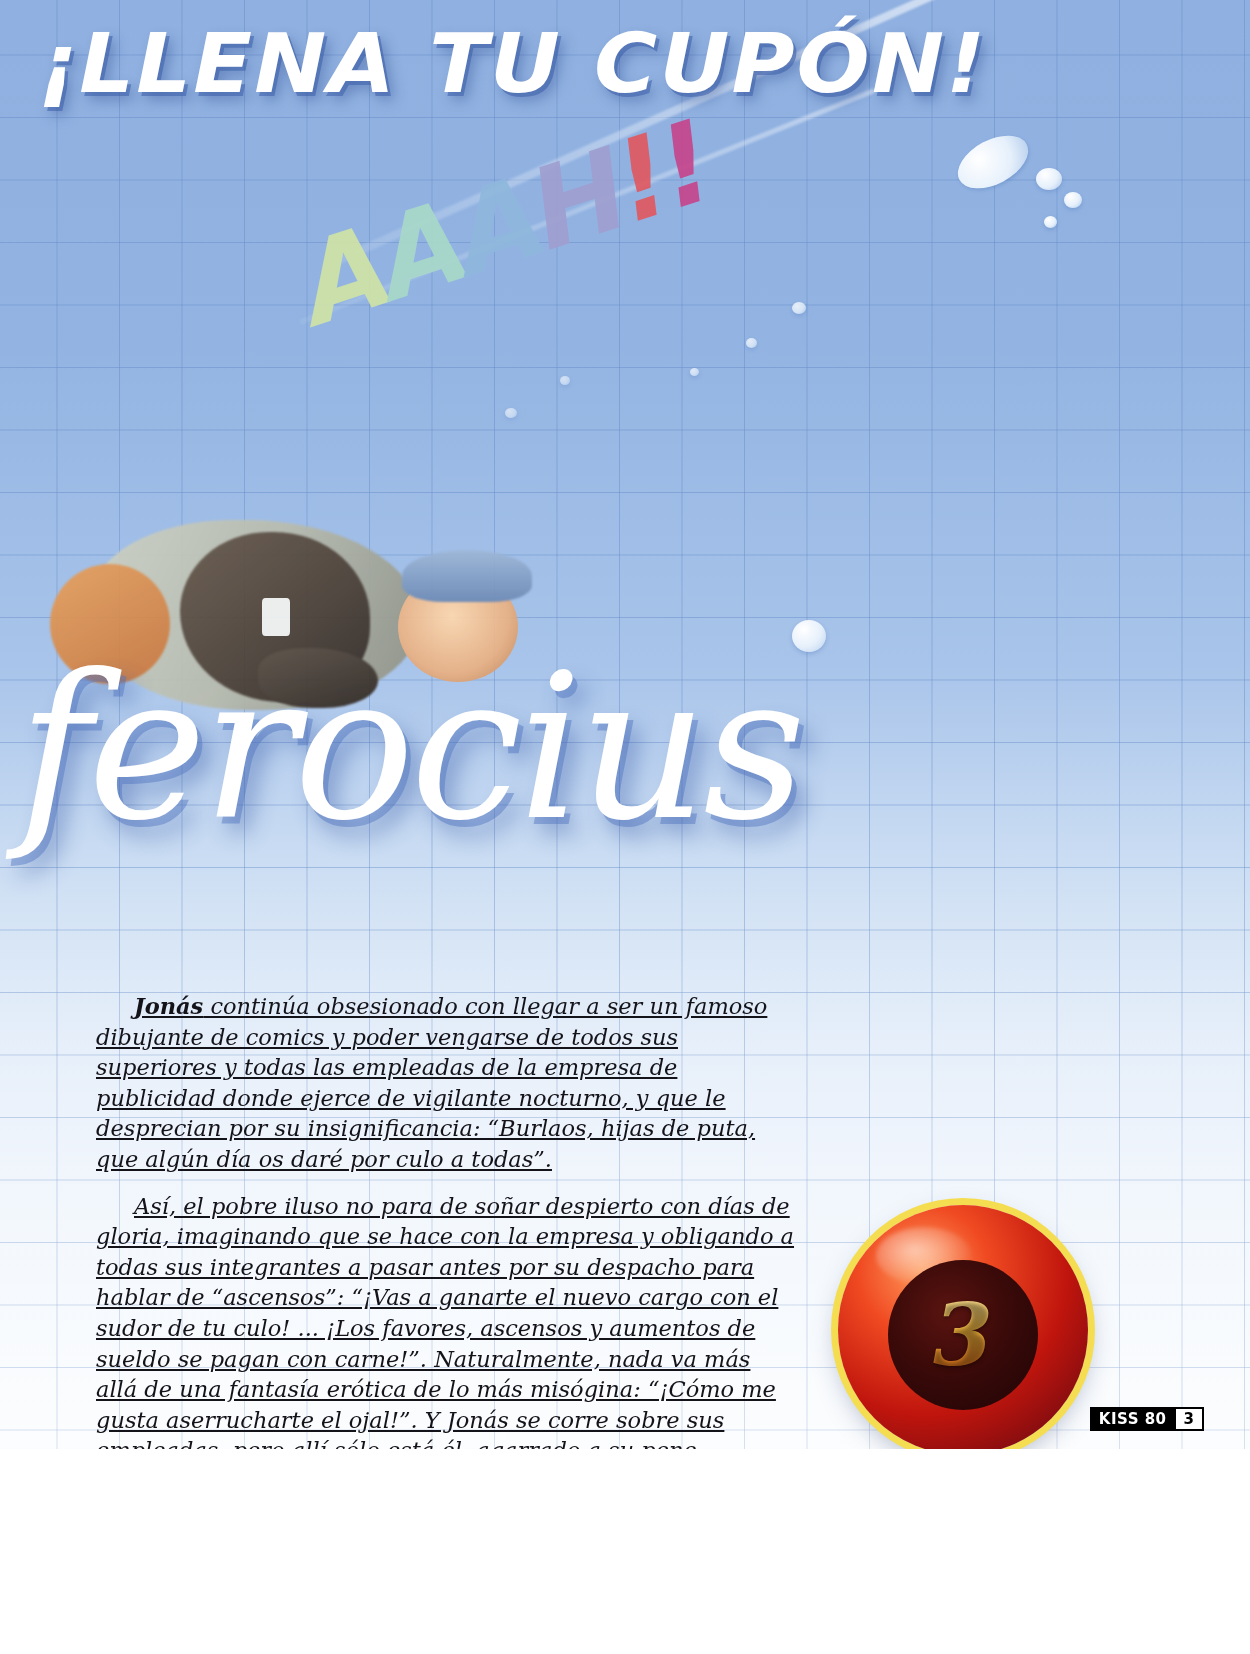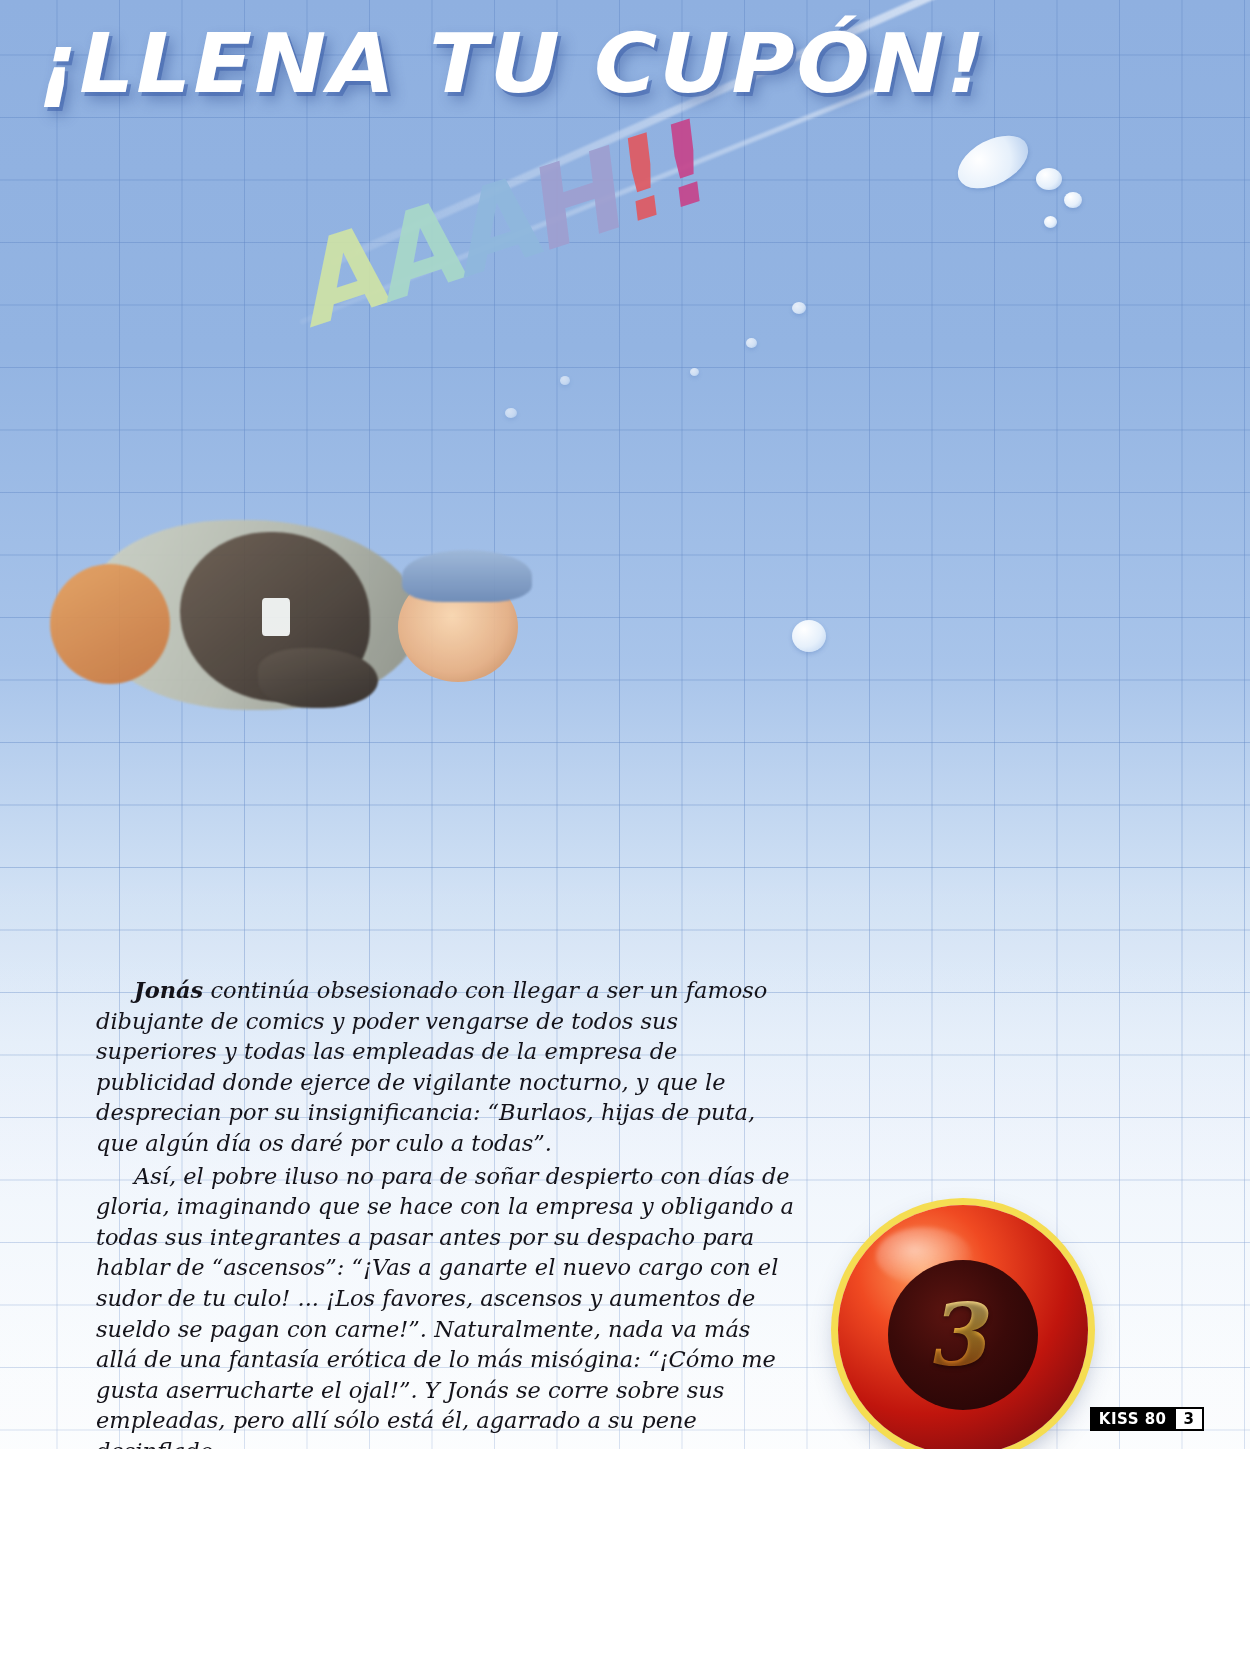--- a/index.html
+++ b/index.html
@@ -175,21 +175,21 @@
     left: 96px;
     top: 975px;
     width: 700px;
     font-family: "DejaVu Serif", serif;
     font-style: italic;
     font-size: 22.5px;
     line-height: 1.36;
     color: #14131a;
     text-align: left;
   }
-  .body-text p { margin: 0 0 2px 0; text-indent: 38px; }
+  .body-text p { margin: 16px 0 2px 0; text-indent: 38px; text-decoration: underline; }
   .body-text b { font-weight: bold; }
 
   
   .ball {
     position: absolute;
     left: 838px;
     top: 1205px;
     width: 250px;
     height: 250px;
     border-radius: 50%;
@@ -302,20 +302,21 @@
       <div class="fig-part" style="left:20px; top:74px; width:120px; height:120px; background:linear-gradient(150deg,#e8a15c 0%,#c9763c 100%); filter:blur(1.2px); border-radius:50%;"></div>
       <div class="fig-part" style="left:228px; top:158px; width:120px; height:60px; background:linear-gradient(160deg,#5c4f42 0%,#2e261f 100%); filter:blur(1px); border-radius:40% 60% 50% 50%;"></div>
       <div class="fig-part" style="left:232px; top:108px; width:28px; height:38px; background:#f2f2ee; filter:blur(0.5px); border-radius:12%;"></div>
     </div>
   </div>
 
   <div class="grid-fade"></div>
 
   <div class="headline">¡LLENA TU CUPÓN!</div>
 
+  <div class="ferocius">ferocius</div>
 
   <div class="body-text">
     <p><b>Jonás</b><span> continúa obsesionado con llegar a ser un famoso dibujante de comics y poder vengarse de todos sus superiores y todas las empleadas de la empresa de publicidad donde ejerce de vigilante nocturno, y que le desprecian por su insignificancia: “Burlaos, hijas de puta, que algún día os daré por culo a todas”.</span></p>
     <p><span>Así, el pobre iluso no para de soñar despierto con días de gloria, imaginando que se hace con la empresa y obligando a todas sus integrantes a pasar antes por su despacho para hablar de “ascensos”: “¡Vas a ganarte el nuevo cargo con el sudor de tu culo! ... ¡Los favores, ascensos y aumentos de sueldo se pagan con carne!”. Naturalmente, nada va más allá de una fantasía erótica de lo más misógina: “¡Cómo me gusta aserrucharte el ojal!”. Y Jonás se corre sobre sus empleadas, pero allí sólo está él, agarrado a su pene desinflado...</span></p>
   </div>
 
   <div class="ball">
     <div class="ball-gloss"></div>
     <div class="ball-inner">
       <span class="ball-num">3</span>

